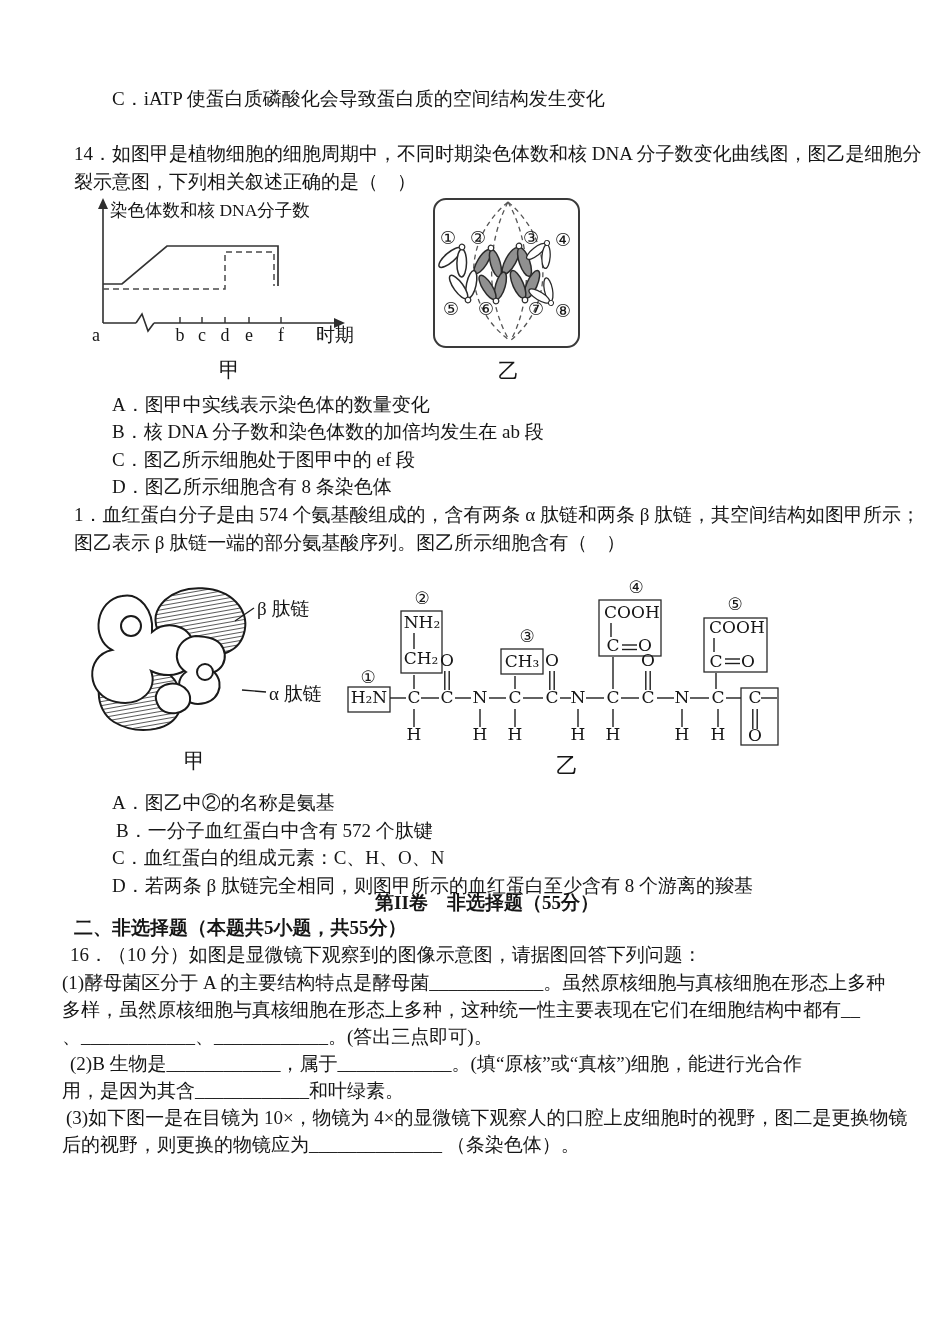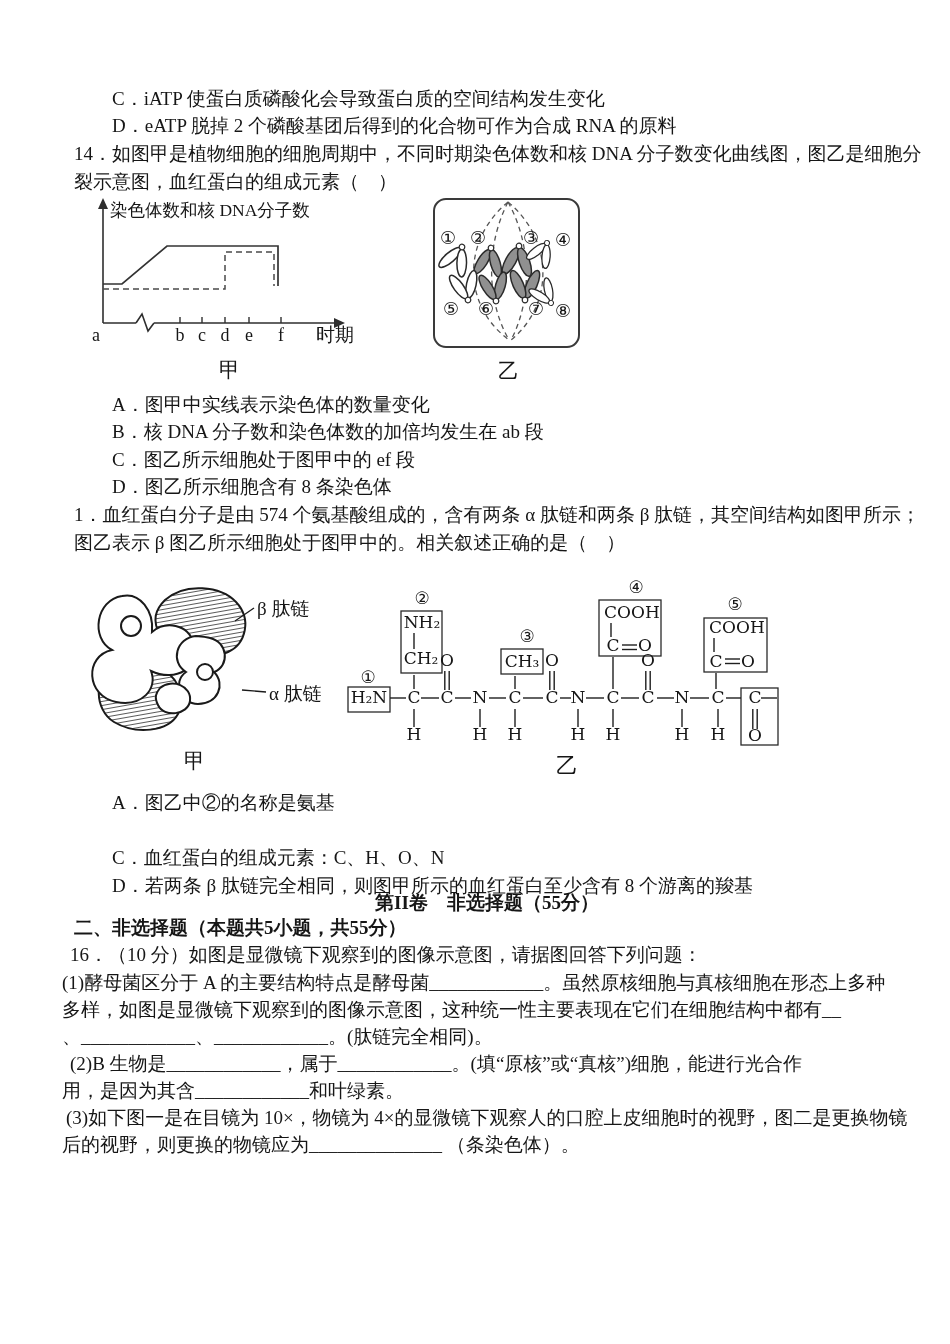--- a/index.html
+++ b/index.html
@@ -32,24 +32,23 @@
   .blob{stroke:#1a1a1a;stroke-width:2;}
   .leader{stroke:#1a1a1a;stroke-width:1.3;fill:none;}
   .plabel{font-size:19px;text-anchor:start;}
 </style>
 </head>
 <body>
 
 <div class="page">
 
   <div class="tl" style="left:112px;top:87px">C．iATP 使蛋白质磷酸化会导致蛋白质的空间结构发生变化</div>
-  <div class="tl" style="left:112px;top:114px">D．eATP 脱掉 2 个磷酸基团后得到的化合物可作为合成 RNA 的原料</div>
 
   <div class="tl" style="left:74px;top:142px">14．如图甲是植物细胞的细胞周期中，不同时期染色体数和核 DNA 分子数变化曲线图，图乙是细胞分</div>
-  <div class="tl" style="left:74px;top:170px">裂示意图，血红蛋白的组成元素（　）</div>
+  <div class="tl" style="left:74px;top:170px">裂示意图，下列相关叙述正确的是（　）</div>
 
   <svg class="fig" style="left:85px;top:196px" width="292" height="158" viewBox="85 196 292 158">
     <g>
       <line class="axis" x1="103" y1="207" x2="103" y2="323"></line>
       <polygon points="98,209 103,198 108,209" fill="#2e2e2e"></polygon>
     </g>
     <g>
       <line class="axis" x1="103" y1="323" x2="136" y2="323"></line>
       <polyline class="axis" points="136,323 142,314 148,331 154,323"></polyline>
       <line class="axis" x1="154" y1="323" x2="336" y2="323"></line>
@@ -131,21 +130,21 @@
     <text class="cellnum" x="563" y="317">⑧</text>
   </svg>
   <div class="cap" style="left:498px;top:357px">乙</div>
 
   <div class="tl" style="left:112px;top:420px">B．核 DNA 分子数和染色体数的加倍均发生在 ab 段</div>
   <div class="tl" style="left:112px;top:393px">A．图甲中实线表示染色体的数量变化</div>
   <div class="tl" style="left:112px;top:448px">C．图乙所示细胞处于图甲中的 ef 段</div>
   <div class="tl" style="left:112px;top:475px">D．图乙所示细胞含有 8 条染色体</div>
 
   <div class="tl" style="left:74px;top:503px">1．血红蛋白分子是由 574 个氨基酸组成的，含有两条 α 肽链和两条 β 肽链，其空间结构如图甲所示；</div>
-  <div class="tl" style="left:74px;top:531px">图乙表示 β 图乙所示细胞处于图甲中的。相关叙述正确的是（　）</div>
+  <div class="tl" style="left:74px;top:531px">图乙表示 β 肽链一端的部分氨基酸序列。图乙所示细胞含有（　）</div>
 
   <svg class="fig" style="left:92px;top:583px" width="235" height="168" viewBox="92 583 235 168">
     <defs>
       <pattern id="hatch" width="4" height="4" patternUnits="userSpaceOnUse" patternTransform="rotate(80)">
         <line x1="0" y1="0" x2="0" y2="4" stroke="#222" stroke-width="1.5"></line>
       </pattern>
     </defs>
     <g>
       <path class="blob" fill="url(#hatch)" d="M165,600 c20,-18 56,-14 71,2 c16,17 10,42 -8,50 c-22,10 -60,2 -68,-16 c-8,-16 -5,-26 5,-36 z"></path>
       <path class="blob" fill="url(#hatch)" d="M112,668 c-18,8 -18,42 2,54 c22,13 54,10 64,-8 c10,-18 -2,-40 -20,-46 c-16,-6 -32,-6 -46,0 z"></path>
@@ -264,28 +263,29 @@
       <text class="mark" x="368" y="683">①</text>
       <text class="mark" x="422" y="604">②</text>
       <text class="mark" x="527" y="642">③</text>
       <text class="mark" x="636" y="593">④</text>
       <text class="mark" x="735" y="610">⑤</text>
     </g>
   </svg>
   <div class="cap" style="left:556px;top:751px;font-size:22px">乙</div>
 
   <div class="tl" style="left:112px;top:791px">A．图乙中②的名称是氨基</div>
+  <div class="tl" style="left:116px;top:819px">B．一分子血红蛋白中含有 572 个肽键</div>
   <div class="tl" style="left:112px;top:846px">C．血红蛋白的组成元素：C、H、O、N</div>
   <div class="tl" style="left:112px;top:874px">D．若两条 β 肽链完全相同，则图甲所示的血红蛋白至少含有 8 个游离的羧基</div>
 
   <div class="tl b ctr" style="top:891px">第II卷　非选择题（55分）</div>
   <div class="tl b" style="left:62px;top:916px">二、非选择题（本题共5小题，共55分）</div>
 
   <div class="tl" style="left:70px;top:943px">16．（10 分）如图是显微镜下观察到的图像示意图，请据图回答下列问题：</div>
   <div class="tl" style="left:62px;top:971px">(1)酵母菌区分于 A 的主要结构特点是酵母菌____________。虽然原核细胞与真核细胞在形态上多种</div>
-  <div class="tl" style="left:62px;top:998px">多样，如图是显微镜下观察到的图像示意图，这种统一性主要表现在它们在细胞结构中都有__</div>
-  <div class="tl" style="left:62px;top:1025px">、____________、____________。(肽链完全相同)。</div>
+  <div class="tl" style="left:62px;top:998px">多样，虽然原核细胞与真核细胞在形态上多种，这种统一性主要表现在它们在细胞结构中都有__</div>
+  <div class="tl" style="left:62px;top:1025px">、____________、____________。(答出三点即可)。</div>
   <div class="tl" style="left:70px;top:1052px">(2)B 生物是____________，属于____________。(填“原核”或“真核”)细胞，能进行光合作</div>
   <div class="tl" style="left:62px;top:1079px">用，是因为其含____________和叶绿素。</div>
   <div class="tl" style="left:66px;top:1106px">(3)如下图一是在目镜为 10×，物镜为 4×的显微镜下观察人的口腔上皮细胞时的视野，图二是更换物镜</div>
   <div class="tl" style="left:62px;top:1133px">后的视野，则更换的物镜应为______________ （条染色体）。</div>
 
 </div>
 
 </body></html>

